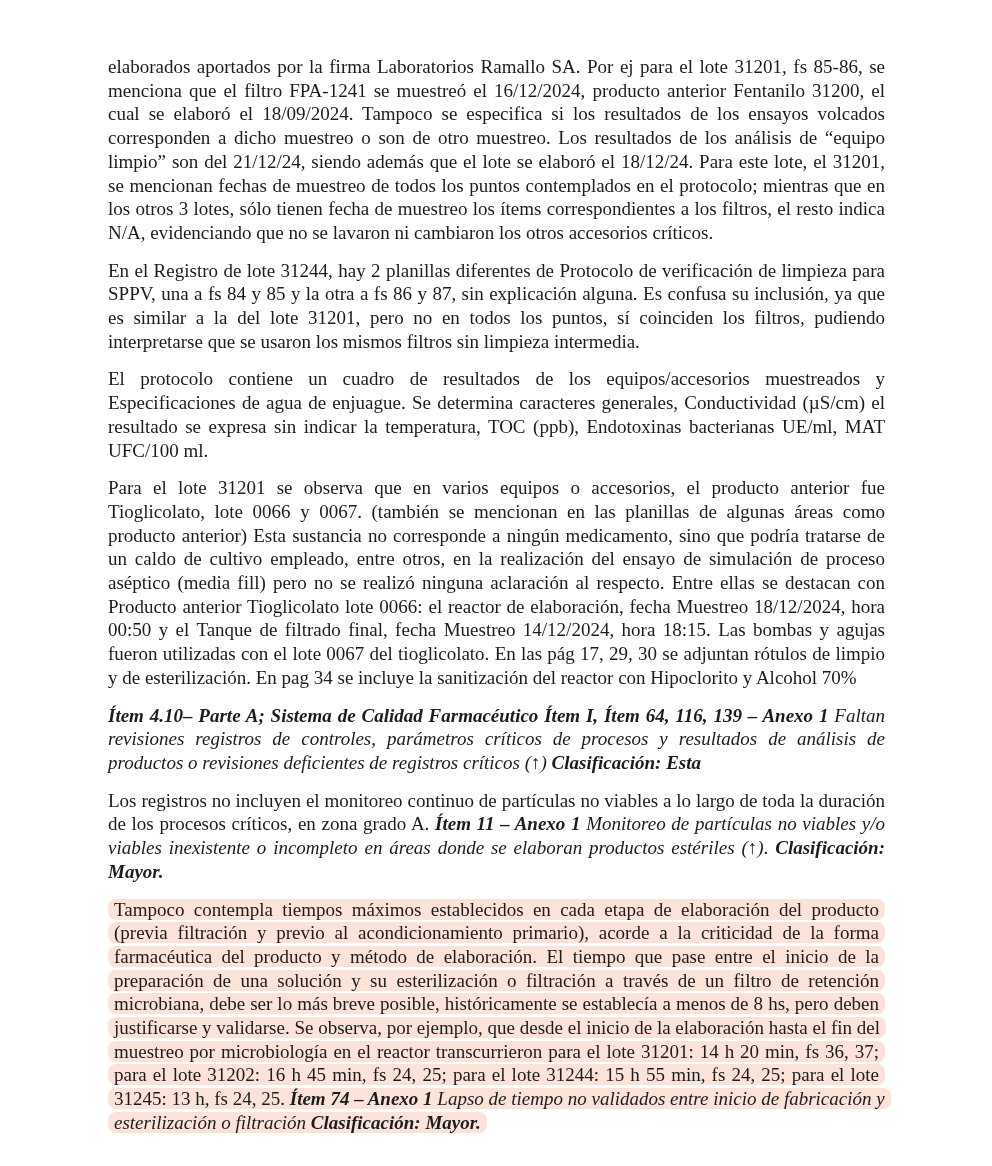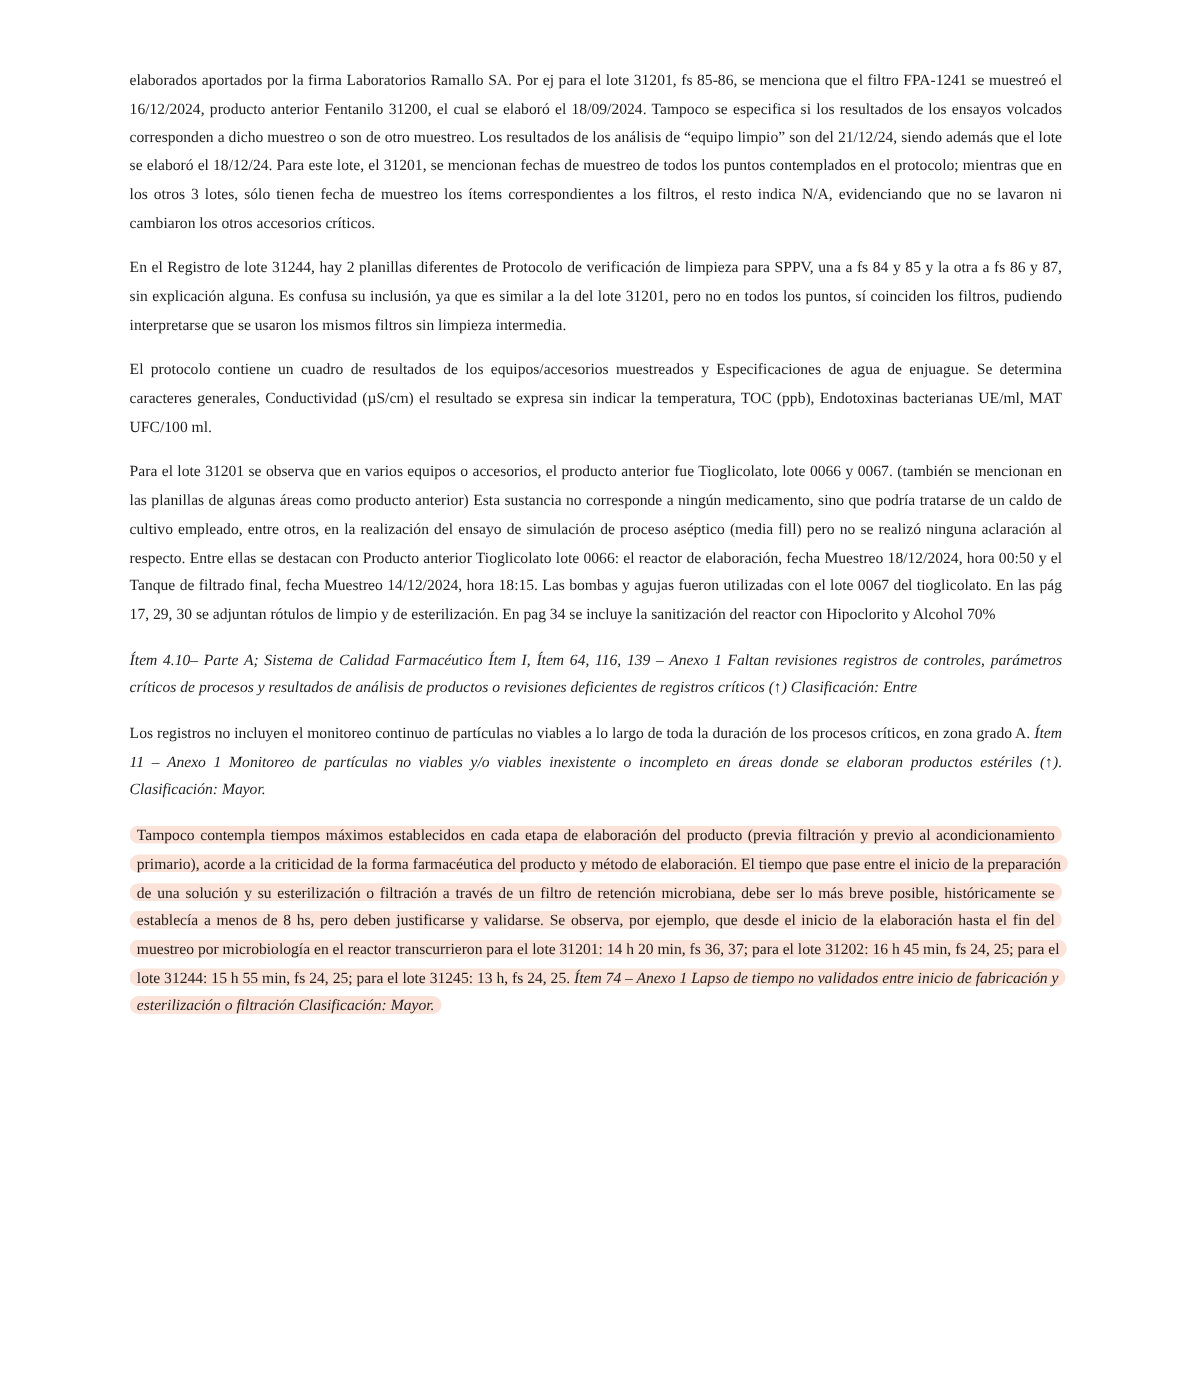--- a/index.html
+++ b/index.html
@@ -8,30 +8,30 @@
     background: #ffffff;
   }
   .page {
     position: relative;
     width: 992px;
     height: 1166px;
     box-sizing: border-box;
     padding: 55px 107px 0 108px;
     background: var(--page-bg, #ffffff);
     font-family: "Liberation Serif", "DejaVu Serif", serif;
-    font-size: 13px;
+    font-size: 19px;
     line-height: 23.7px;
     color: var(--ink, #1c1c1c);
     text-align: justify;
     overflow: hidden;
   }
   .page p {
     margin: 0 0 14px 0;
   }
-  .bi { font-weight: normal; font-style: italic; }
+  .bi { font-weight: bold; font-style: italic; }
   .i  { font-style: italic; }
   .hl {
     background: var(--hl, #fbe3da);
     border-radius: 8px;
     padding: 0 6px;
     box-decoration-break: clone;
     -webkit-box-decoration-break: clone;
   }
 </style>
 </head>
@@ -41,21 +41,21 @@
 
   <p>elaborados aportados por la firma Laboratorios Ramallo SA. Por ej para el lote 31201, fs 85-86, se menciona que el filtro FPA-1241 se muestreó el 16/12/2024, producto anterior Fentanilo 31200, el cual se elaboró el 18/09/2024. Tampoco se especifica si los resultados de los ensayos volcados corresponden a dicho muestreo o son de otro muestreo. Los resultados de los análisis de “equipo limpio” son del 21/12/24, siendo además que el lote se elaboró el 18/12/24. Para este lote, el 31201, se mencionan fechas de muestreo de todos los puntos contemplados en el protocolo; mientras que en los otros 3 lotes, sólo tienen fecha de muestreo los ítems correspondientes a los filtros, el resto indica N/A, evidenciando que no se lavaron ni cambiaron los otros accesorios críticos.</p>
 
   <p>En el Registro de lote 31244, hay 2 planillas diferentes de Protocolo de verificación de limpieza para SPPV, una a fs 84 y 85 y la otra a fs 86 y 87, sin explicación alguna. Es confusa su inclusión, ya que es similar a la del lote 31201, pero no en todos los puntos, sí coinciden los filtros, pudiendo interpretarse que se usaron los mismos filtros sin limpieza intermedia.</p>
 
   <p>El protocolo contiene un cuadro de resultados de los equipos/accesorios muestreados y Especificaciones de agua de enjuague. Se determina caracteres generales, Conductividad (µS/cm) el resultado se expresa sin indicar la temperatura, TOC (ppb), Endotoxinas bacterianas UE/ml, MAT UFC/100 ml.</p>
 
   <p>Para el lote 31201 se observa que en varios equipos o accesorios, el producto anterior fue Tioglicolato, lote 0066 y 0067. (también se mencionan en las planillas de algunas áreas como producto anterior) Esta sustancia no corresponde a ningún medicamento, sino que podría tratarse de un caldo de cultivo empleado, entre otros, en la realización del ensayo de simulación de proceso aséptico (media fill) pero no se realizó ninguna aclaración al respecto. Entre ellas se destacan con Producto anterior Tioglicolato lote 0066: el reactor de elaboración, fecha Muestreo 18/12/2024, hora 00:50 y el Tanque de filtrado final, fecha Muestreo 14/12/2024, hora 18:15. Las bombas y agujas fueron utilizadas con el lote 0067 del tioglicolato. En las pág 17, 29, 30 se adjuntan rótulos de limpio y de esterilización. En pag 34 se incluye la sanitización del reactor con Hipoclorito y Alcohol 70%</p>
 
   <p>
-    <span class="bi">Ítem 4.10– Parte A; Sistema de Calidad Farmacéutico Ítem I, Ítem 64, 116, 139 – Anexo 1</span><span class="i"> Faltan revisiones registros de controles, parámetros críticos de procesos y resultados de análisis de productos o revisiones deficientes de registros críticos (↑) </span><span class="bi">Clasificación: Entre</span>
+    <span class="bi">Ítem 4.10– Parte A; Sistema de Calidad Farmacéutico Ítem I, Ítem 64, 116, 139 – Anexo 1</span><span class="i"> Faltan revisiones registros de controles, parámetros críticos de procesos y resultados de análisis de productos o revisiones deficientes de registros críticos (↑) </span><span class="bi">Clasificación: Esta</span>
   </p>
 
   <p>
     <span>Los registros no incluyen el monitoreo continuo de partículas no viables a lo largo de toda la duración de los procesos críticos, en zona grado A. </span><span class="bi">Ítem 11 – Anexo 1</span><span class="i"> Monitoreo de partículas no viables y/o viables inexistente o incompleto en áreas donde se elaboran productos estériles (↑)</span><span>. </span><span class="bi">Clasificación: Mayor.</span>
   </p>
 
   <p>
     <span class="hl"><span>Tampoco contempla tiempos máximos establecidos en cada etapa de elaboración del producto (previa filtración y previo al acondicionamiento primario), acorde a la criticidad de la forma farmacéutica del producto y método de elaboración. El tiempo que pase entre el inicio de la preparación de una solución y su esterilización o filtración a través de un filtro de retención microbiana, debe ser lo más breve posible, históricamente se establecía a menos de 8 hs, pero deben justificarse y validarse. Se observa, por ejemplo, que desde el inicio de la elaboración hasta el fin del muestreo por microbiología en el reactor transcurrieron para el lote 31201: 14 h 20 min, fs 36, 37; para el lote 31202: 16 h 45 min, fs 24, 25; para el lote 31244: 15 h 55 min, fs 24, 25; para el lote 31245: 13 h, fs 24, 25. </span><span class="bi">Ítem 74 – Anexo 1</span><span class="i"> Lapso de tiempo no validados entre inicio de fabricación y esterilización o filtración </span><span class="bi">Clasificación: Mayor.</span></span>
   </p>
 

